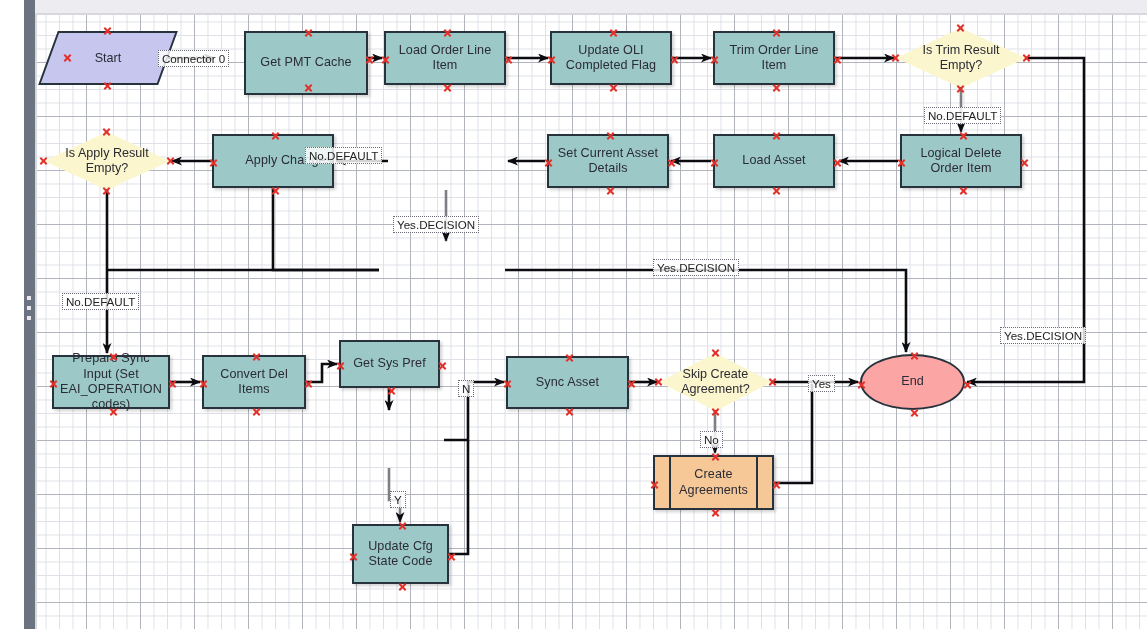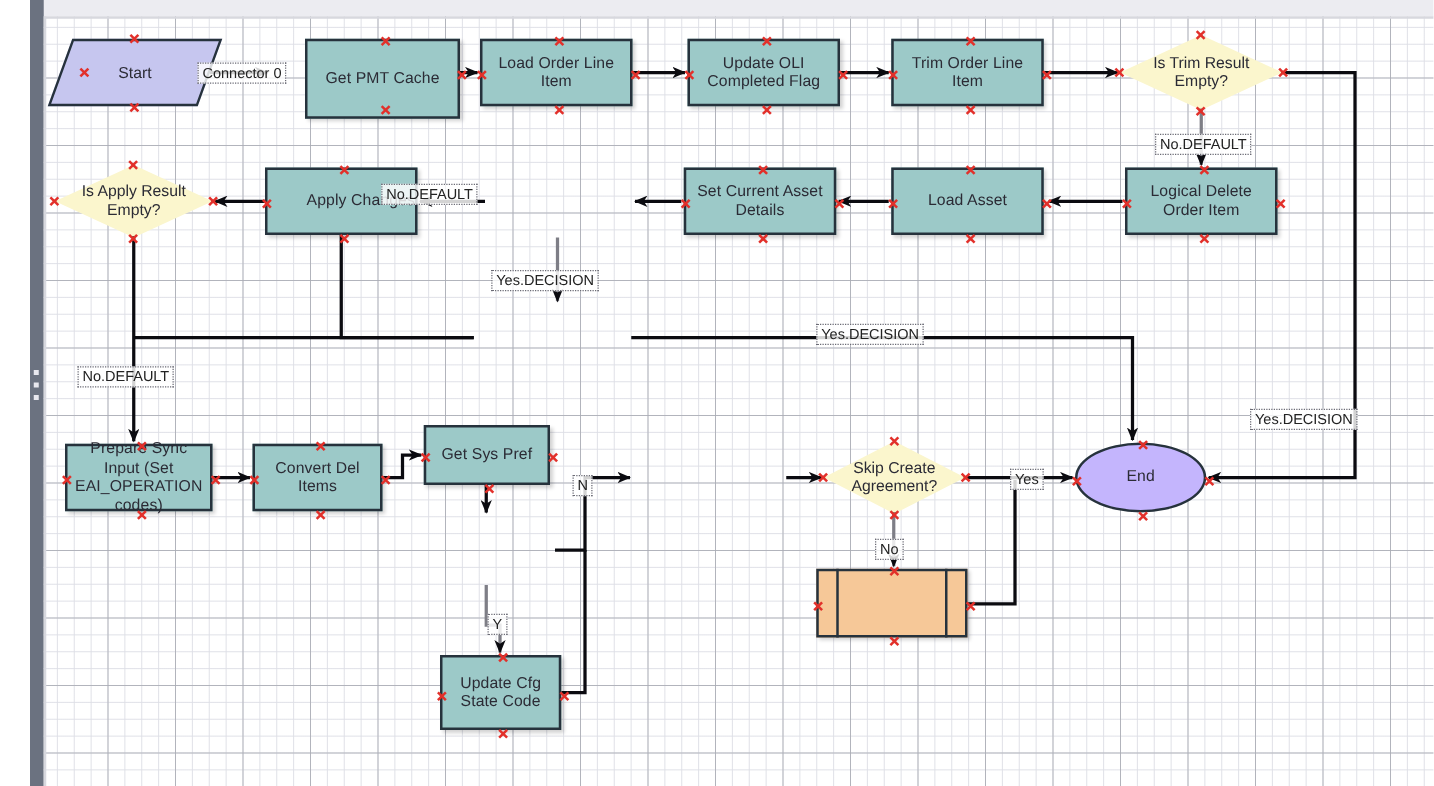--- a/index.html
+++ b/index.html
@@ -25,21 +25,21 @@
     background-position:-3px -5px,-3px -5px,-3px -5px,-3px -5px;
   }
   #canvas::after{content:"";position:absolute;left:0;top:0;right:0;bottom:0;
     box-shadow:inset 2px 0 0 #d7d8de, inset 0 2px 0 #d7d8de;pointer-events:none;}
 
   svg#wires{position:absolute;left:0;top:0;width:1147px;height:629px;overflow:visible;pointer-events:none;}
 
   .node{position:absolute;box-sizing:border-box;display:flex;align-items:center;justify-content:center;
         text-align:center;color:#2b2b35;font-size:12.6px;line-height:1.22;letter-spacing:.1px;}
   .proc{background:#9cc9c8;border:2px solid #26323c;box-shadow:2px 2px 3px rgba(0,0,0,.18);}
-  .term{background:#c4b5fd;border:2px solid #26323c;}
+  .term{background:#fca5a5;border:2px solid #26323c;}
   .term.oval{border-radius:50%;}
   .sub{background:#f6c898;border:2px solid #26323c;box-shadow:2px 2px 3px rgba(0,0,0,.18);}
   .sub .bar{position:absolute;top:-2px;bottom:-2px;width:2px;background:#26323c;}
   .sub .bar.l{left:14px;} .sub .bar.r{right:14px;}
   .node .txt{position:relative;z-index:3;white-space:pre-line;width:165%;}
   .proc .txt,.sub .txt{width:100%;}
 
   
   .para{position:absolute;}
   .para .shape{position:absolute;left:0;top:0;width:100%;height:100%;
@@ -264,34 +264,43 @@
 
   <div class="node proc" style="left:352px;top:524px;width:97px;height:60px;">
     <div class="txt">Update Cfg
 State Code</div>
     <div class="hx" style="left:44px;top:-5px;"></div>
     <div class="hx" style="left:44px;top:56px;"></div>
     <div class="hx" style="left:-5px;top:26px;"></div>
     <div class="hx" style="left:93px;top:26px;"></div>
   </div>
 
+  <div class="node proc" style="left:506px;top:356px;width:123px;height:53px;">
+    <div class="txt">Sync Asset</div>
+    <div class="hx" style="left:57px;top:-5px;"></div>
+    <div class="hx" style="left:57px;top:49px;"></div>
+    <div class="hx" style="left:-5px;top:21px;"></div>
+    <div class="hx" style="left:119px;top:21px;"></div>
+  </div>
 
   <div class="dia" style="left:659px;top:353px;width:113px;height:58px;">
     <div class="shape"></div>
     <div class="txt">Skip Create
 Agreement?</div>
     <div class="hx" style="left:52px;top:-5px;"></div>
     <div class="hx" style="left:52px;top:54px;"></div>
     <div class="hx" style="left:-5px;top:24px;"></div>
     <div class="hx" style="left:109px;top:24px;"></div>
   </div>
 
   <div class="node sub" style="left:653px;top:455px;width:121px;height:55px;">
     <div class="bar l"></div>
     <div class="bar r"></div>
+    <div class="txt">Create
+Agreements</div>
     <div class="hx" style="left:56px;top:-5px;"></div>
     <div class="hx" style="left:56px;top:51px;"></div>
     <div class="hx" style="left:-5px;top:23px;"></div>
     <div class="hx" style="left:117px;top:23px;"></div>
   </div>
 
   <div class="node term oval" style="left:860px;top:354px;width:105px;height:56px;">
     <div class="txt">End</div>
     <div class="hx" style="left:48px;top:-5px;"></div>
     <div class="hx" style="left:48px;top:52px;"></div>

